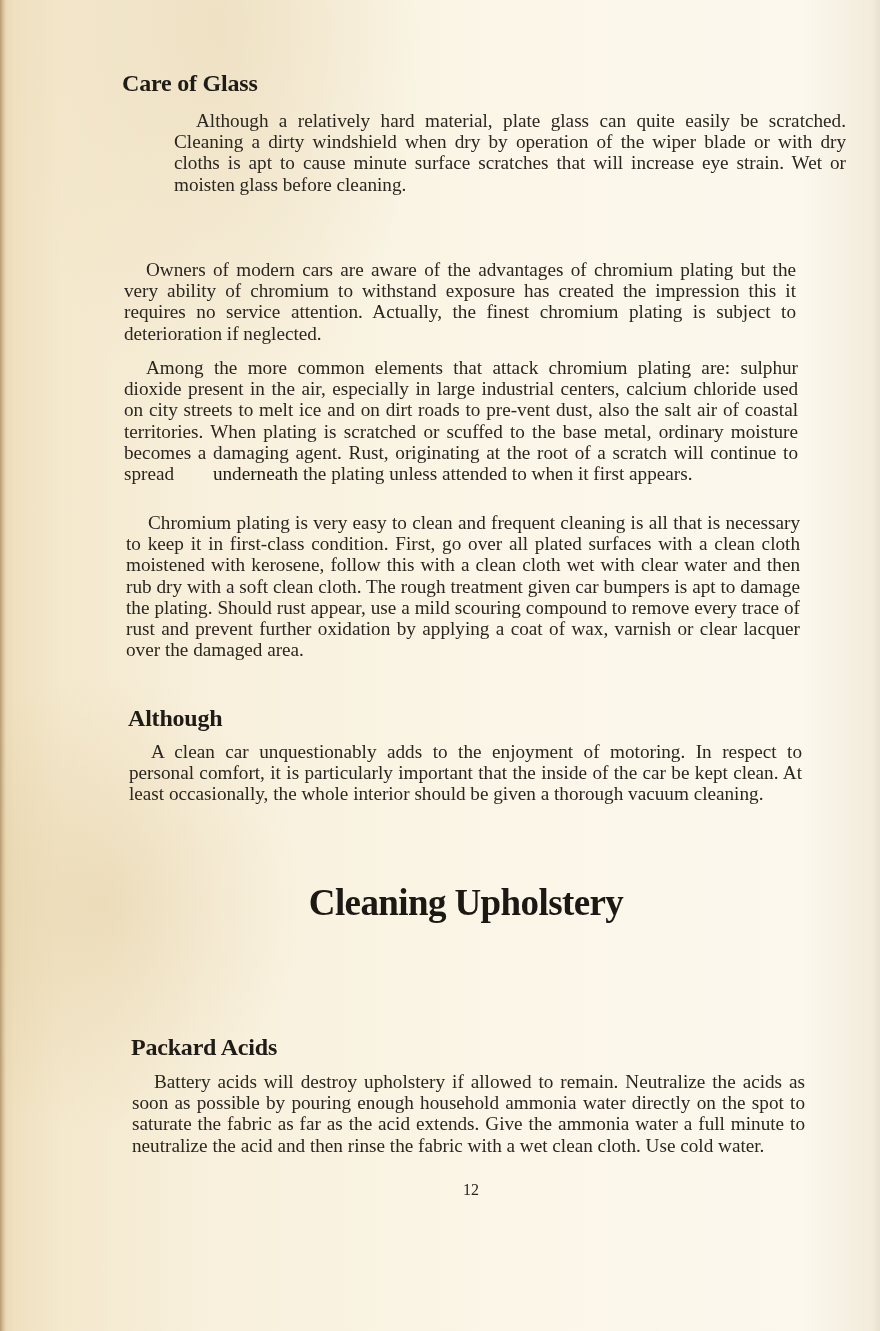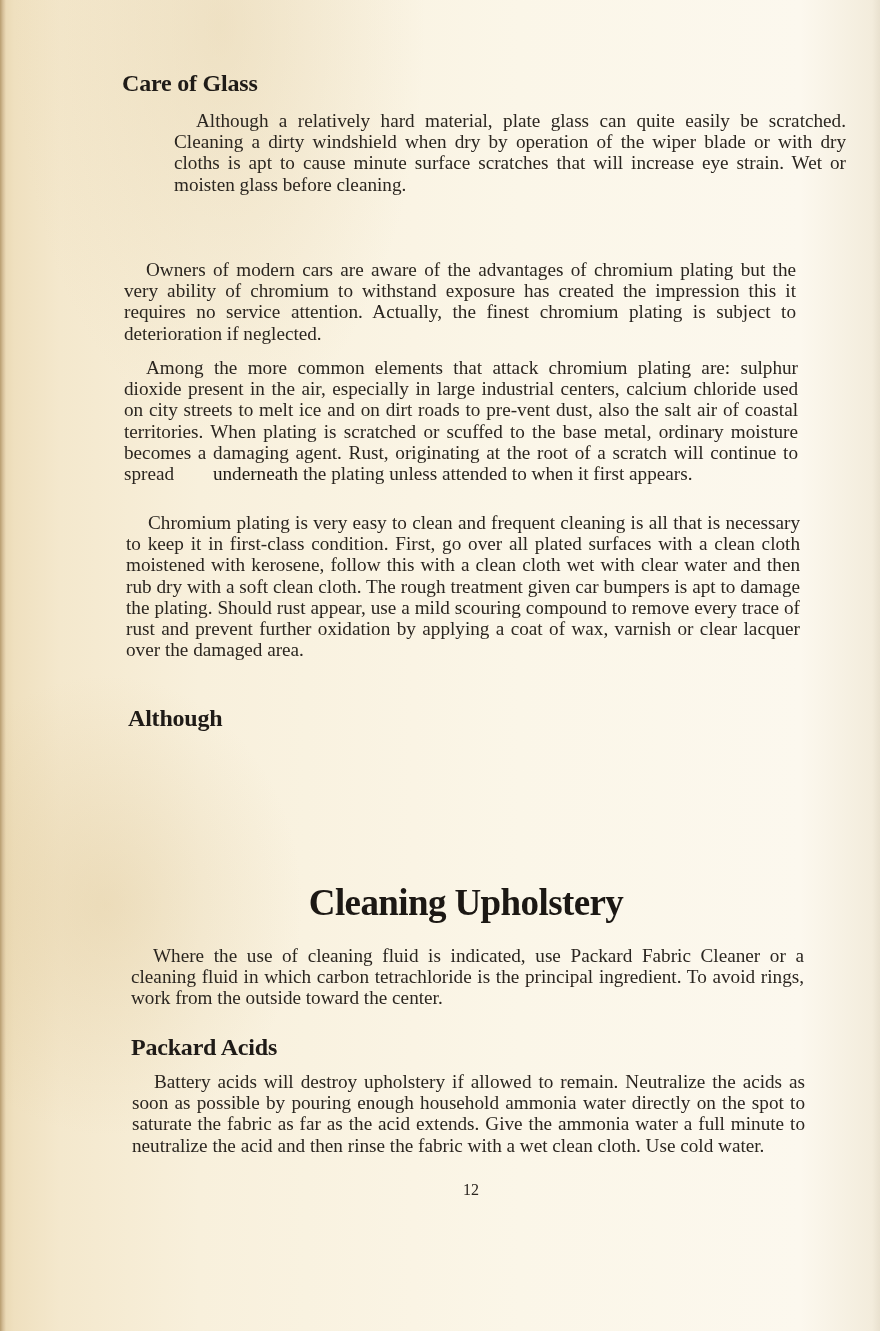--- a/index.html
+++ b/index.html
@@ -84,21 +84,21 @@
   <div class="binding-edge"></div>
 
   <h2 class="section-heading" style="left:122px; top:70px;">Care of Glass</h2>
   <p class="para" style="left:126px; top:110px; width:672px;margin-left:48px;">Although a relatively hard material, plate glass can quite easily be scratched. Cleaning a dirty windshield when dry by operation of the wiper blade or with dry cloths is apt to cause minute surface scratches that will increase eye strain. Wet or moisten glass before cleaning.</p>
 
   <p class="para" style="left:124px; top:259px; width:672px;">Owners of modern cars are aware of the advantages of chromium plating but the very ability of chromium to withstand exposure has created the impression this it requires no service attention. Actually, the finest chromium plating is subject to deterioration if neglected.</p>
   <p class="para" style="left:124px; top:357px; width:674px;"><span>Among the more common elements that attack chromium plating are: sulphur dioxide present in the air, especially in large industrial centers, calcium chloride used on city streets to melt ice and on dirt roads to pre-vent dust, also the salt air of coastal territories. When plating is scratched or scuffed to the base metal, ordinary moisture becomes a damaging agent. Rust, originating at the root of a scratch will continue to spread </span><b>underneath</b><span> the plating unless attended to when it first appears.</span></p>
   <p class="para" style="left:126px; top:512px; width:674px;">Chromium plating is very easy to clean and frequent cleaning is all that is necessary to keep it in first-class condition. First, go over all plated surfaces with a clean cloth moistened with kerosene, follow this with a clean cloth wet with clear water and then rub dry with a soft clean cloth. The rough treatment given car bumpers is apt to damage the plating. Should rust appear, use a mild scouring compound to remove every trace of rust and prevent further oxidation by applying a coat of wax, varnish or clear lacquer over the damaged area.</p>
 
   <h2 class="section-heading" style="left:128px; top:705px;">Although</h2>
+  <p class="para" style="left:129px; top:741px; width:673px;">A clean car unquestionably adds to the enjoyment of motoring. In respect to personal comfort, it is particularly important that the inside of the car be kept clean. At least occasionally, the whole interior should be given a thorough vacuum cleaning.</p>
 
   <h1 class="major-heading" style="top:881px;">Cleaning Upholstery</h1>
-  <p class="para" style="left:131px; top:945px; width:673px;">Where the use of cleaning fluid is indicated, use Packard Fabric Cleaner or a cleaning fluid in which carbon tetrachloride is the principal ingredient. To avoid rings, work from the outside toward the center.</p>
 
   <h2 class="section-heading" style="left:131px; top:1034px;">Packard Acids</h2>
   <p class="para" style="left:132px; top:1071px; width:673px;">Battery acids will destroy upholstery if allowed to remain. Neutralize the acids as soon as possible by pouring enough household ammonia water directly on the spot to saturate the fabric as far as the acid extends. Give the ammonia water a full minute to neutralize the acid and then rinse the fabric with a wet clean cloth. Use cold water.</p>
 
   <div class="page-number">12</div>
 </div>
 
 </body></html>

